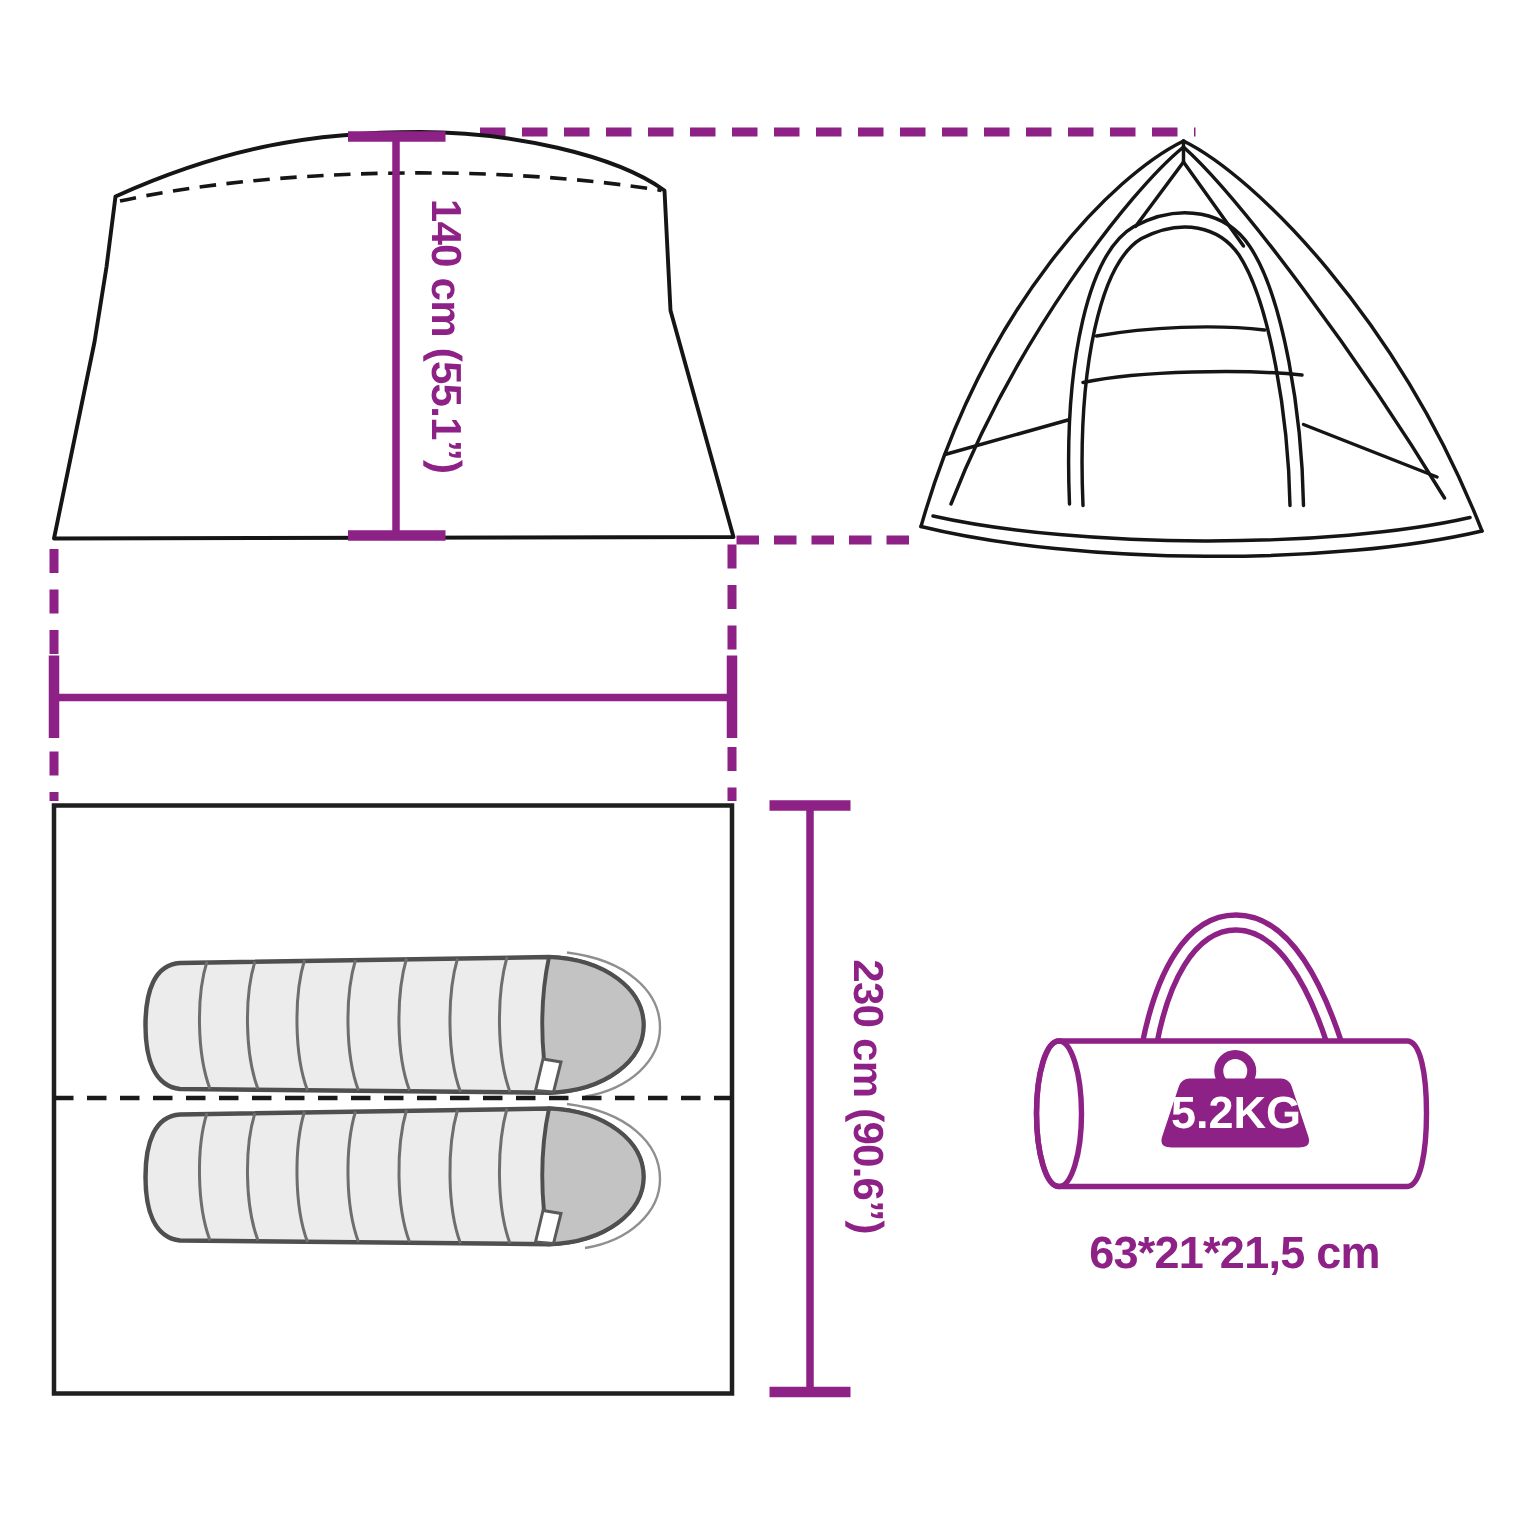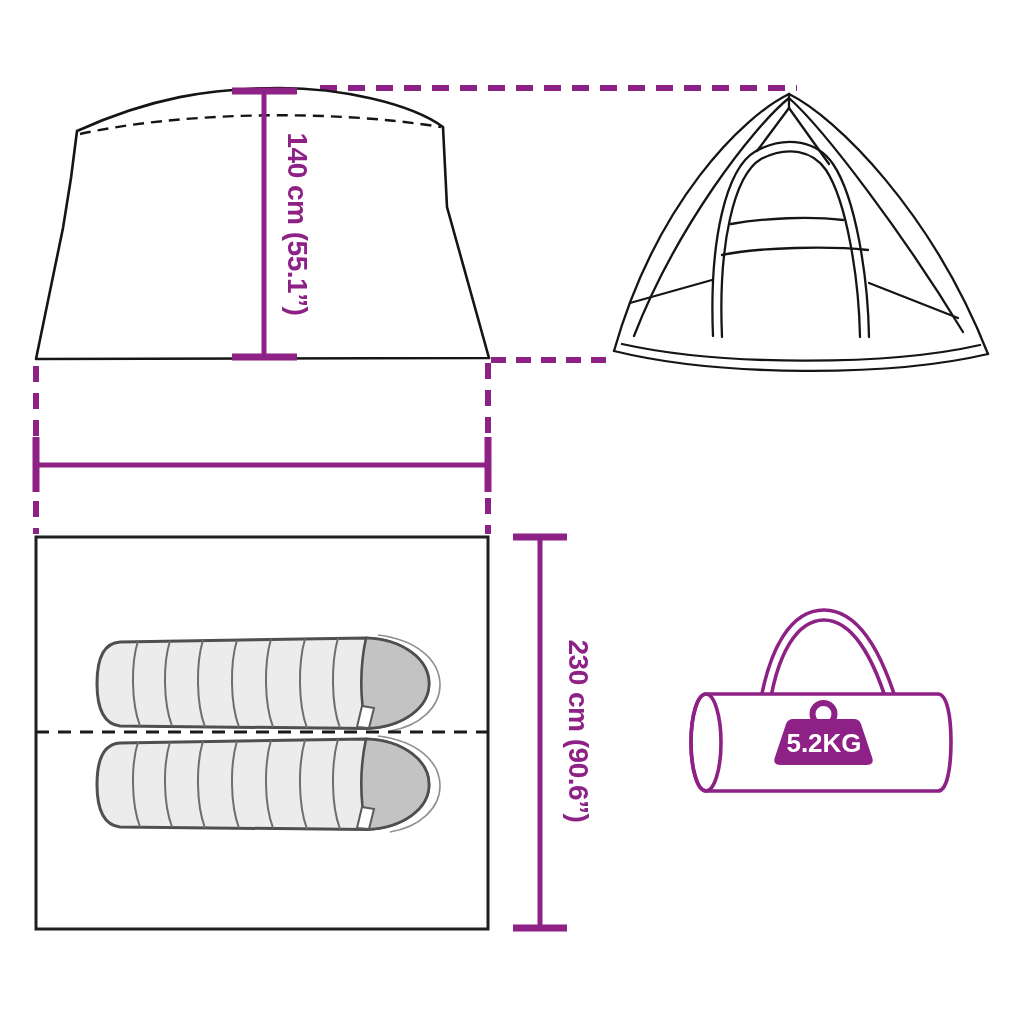--- a/index.html
+++ b/index.html
@@ -29,21 +29,21 @@
     font-size:30px;
     line-height:36px;
     text-align:center;
     white-space:nowrap;
     letter-spacing:-0.5px;
   }
   .weight-label{
     position:absolute;
     color:#ffffff;
     font-weight:bold;
-    font-size:26px;
+    font-size:30px;
     line-height:26px;
     text-align:center;
     white-space:nowrap;
   }
 </style>
 </head>
 <body>
 
 <div class="canvas">
 
@@ -151,14 +151,15 @@
     </g>
   </svg>
 
   <div class="dim-label rot90" style="left:187px;top:206px;width:220px;height:36px;">140 cm (55.1”)</div>
 
 
   <div class="dim-label rot90" style="left:468px;top:713px;width:220px;height:36px;">230 cm (90.6”)</div>
 
   <div class="weight-label" style="left:764px;top:730px;width:120px;">5.2KG</div>
 
+  <div class="bag-size-label" style="left:673px;top:818px;width:300px;">63*21*21,5 cm</div>
 
 </div>
 
 </body></html>

